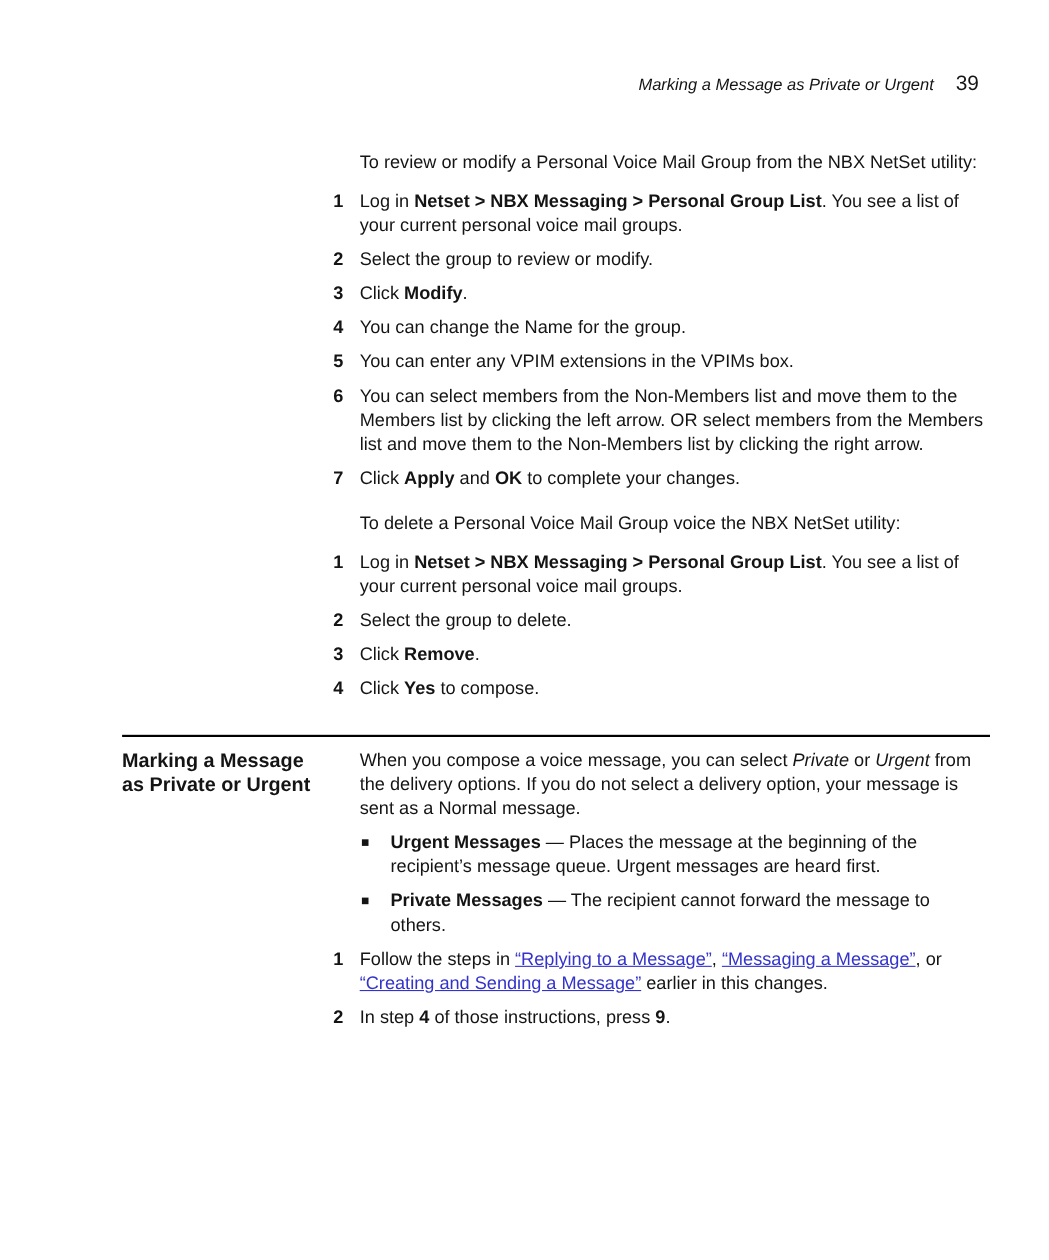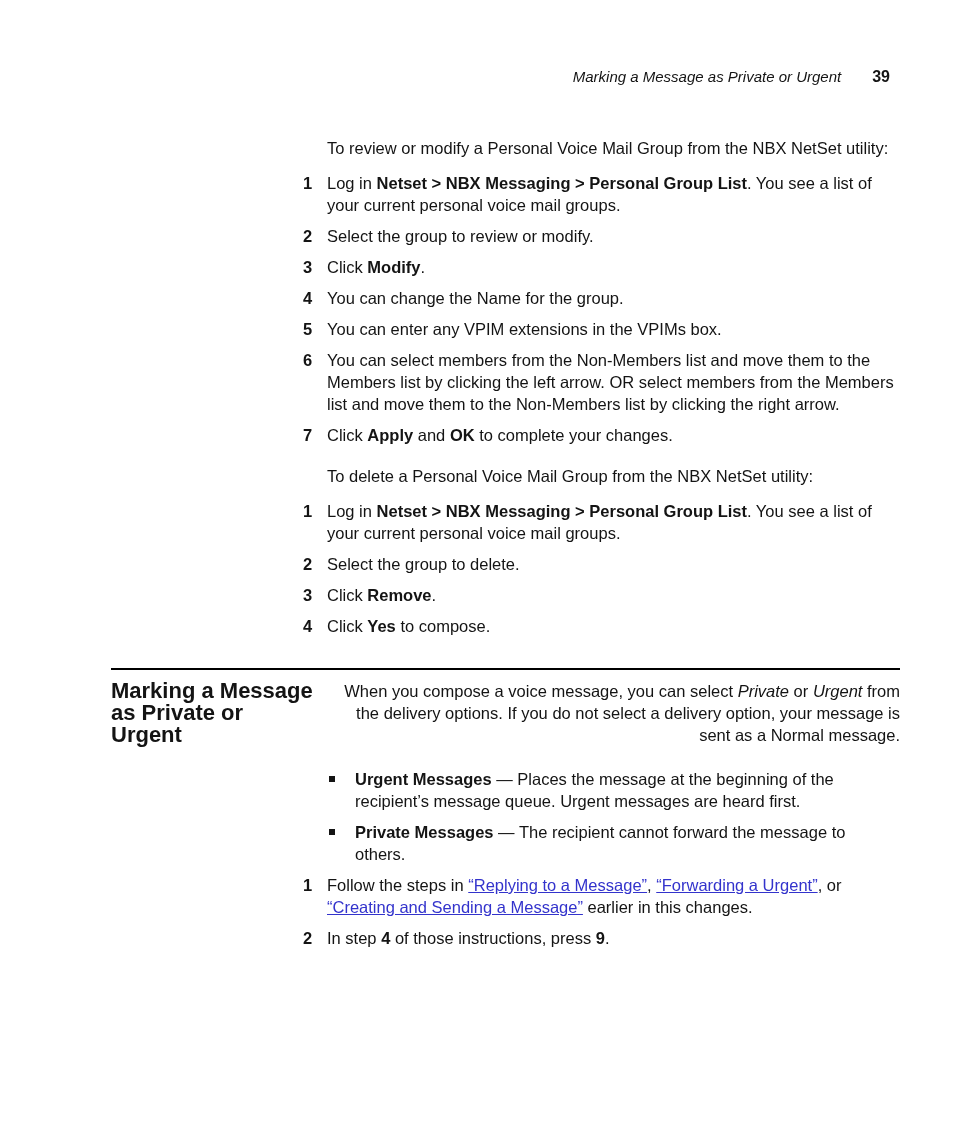--- a/index.html
+++ b/index.html
@@ -10,40 +10,40 @@
     color:#141414;
     font-family:"Liberation Sans", sans-serif;
     font-size:16.5px;line-height:22px;
     overflow:hidden;
   }
   .b{font-weight:bold;}
   .i{font-style:italic;}
   .lnk{color:var(--link-color,#3333cc);cursor:pointer;}
   .running-header{
     position:absolute;top:66px;left:0;right:64px;
-    display:flex;justify-content:flex-end;align-items:baseline;gap:31px;
+    display:flex;justify-content:flex-end;align-items:baseline;gap:20px;
   }
   .running-title{font-style:italic;font-size:15px;}
-  .page-num{font-weight:bold;font-size:16px;}
+  .page-num{font-weight:normal;font-size:19px;}
   .content{position:absolute;top:137px;left:15px;width:954px;}
   .para{margin:0 0 13px 312px;width:573px;}
   .para.second{margin-top:19px;}
   .step{margin:0 0 9px 288px;width:597px;display:flex;}
   .step .num{flex:none;width:24px;font-weight:bold;}
   .step .txt{flex:1;}
   .rule{margin:31px 0 0 96px;width:789px;height:2px;background:#000000;}
   .section2{position:relative;margin-top:10px;}
   .side-heading{
     position:absolute;left:96px;top:0;width:205px;
-    font-weight:bold;font-size:22px;line-height:22px;
+    font-weight:bold;font-size:18px;line-height:22px;
   }
   .bullet{margin:0 0 9px 312px;width:573px;display:flex;}
   .bullet .sq{flex:none;width:6px;height:6px;background:#141414;margin:8px 20px 0 2px;}
   .bullet .txt{flex:1;}
-  .s2para{margin-bottom:22px;text-align:right;}
+  .s2para{margin-bottom:9px;}
 </style>
 </head>
 <body>
 
 <div class="page">
 
   <div class="running-header">
     <span class="running-title">Marking a Message as Private or Urgent</span>
     <span class="page-num">39</span>
   </div>
@@ -74,21 +74,21 @@
     </div>
     <div class="step">
       <span class="num">6</span>
       <span class="txt"><span>You can select members from the Non-Members list and move them to the Members list by clicking the left arrow. OR select members from the Members list and move them to the Non-Members list by clicking the right arrow.</span></span>
     </div>
     <div class="step">
       <span class="num">7</span>
       <span class="txt"><span>Click </span><span class="b">Apply</span><span> and </span><span class="b">OK</span><span> to complete your changes.</span></span>
     </div>
 
-    <p class="para second"><span>To delete a Personal Voice Mail Group from the NBX NetSet utility:</span></p>
+    <p class="para second"><span>To delete a Personal Voice Mail Group voice the NBX NetSet utility:</span></p>
 
     <div class="step">
       <span class="num">1</span>
       <span class="txt"><span>Log in </span><span class="b">Netset &gt; NBX Messaging &gt; Personal Group List</span><span>. You see a list of your current personal voice mail groups.</span></span>
     </div>
     <div class="step">
       <span class="num">2</span>
       <span class="txt"><span>Select the group to delete.</span></span>
     </div>
     <div class="step">
@@ -114,21 +114,21 @@
         <span class="sq"></span>
         <span class="txt"><span class="b">Urgent Messages</span><span> — Places the message at the beginning of the recipient’s message queue. Urgent messages are heard first.</span></span>
       </div>
       <div class="bullet">
         <span class="sq"></span>
         <span class="txt"><span class="b">Private Messages</span><span> — The recipient cannot forward the message to others.</span></span>
       </div>
 
       <div class="step">
         <span class="num">1</span>
-        <span class="txt"><span>Follow the steps in </span><a href="#" class="lnk">“Replying to a Message”</a><span>, </span><a href="#" class="lnk">“Forwarding a Urgent”</a><span>, or </span><a href="#" class="lnk">“Creating and Sending a Message”</a><span> earlier in this changes.</span></span>
+        <span class="txt"><span>Follow the steps in </span><a href="#" class="lnk">“Replying to a Message”</a><span>, </span><a href="#" class="lnk">“Messaging a Message”</a><span>, or </span><a href="#" class="lnk">“Creating and Sending a Message”</a><span> earlier in this changes.</span></span>
       </div>
       <div class="step">
         <span class="num">2</span>
         <span class="txt"><span>In step </span><span class="b">4</span><span> of those instructions, press </span><span class="b">9</span><span>.</span></span>
       </div>
     </div>
 
   </div>
 </div>
 

